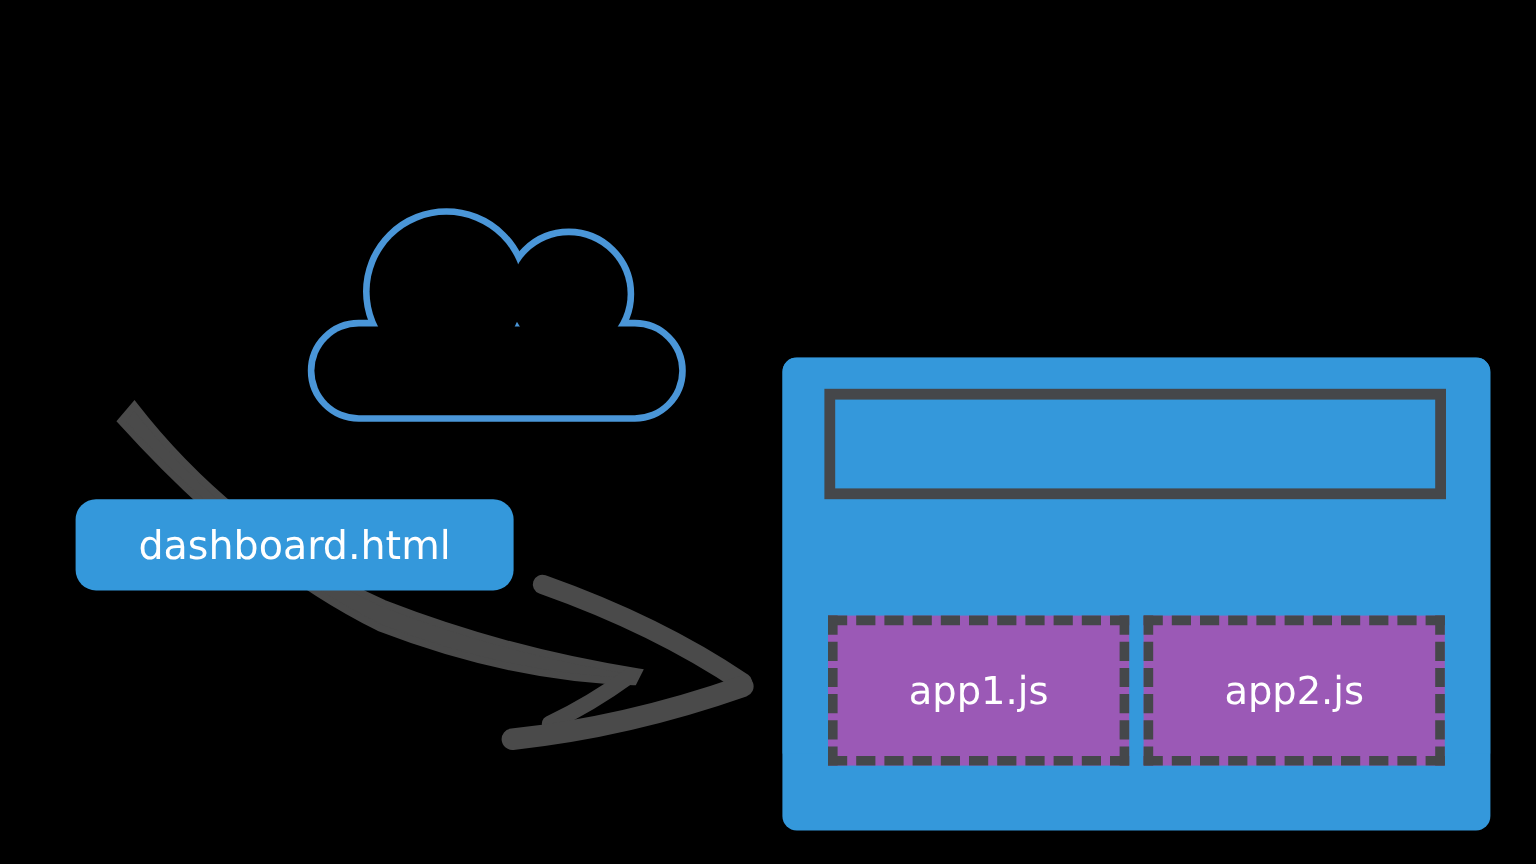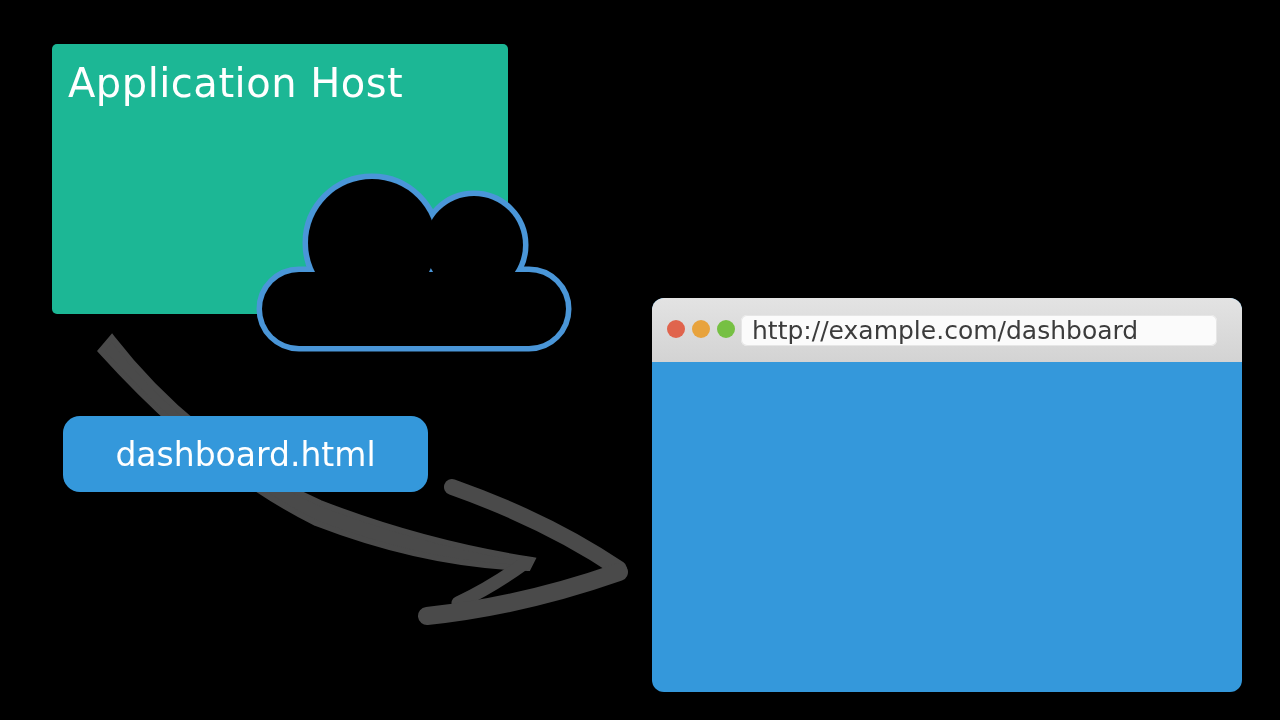--- a/index.html
+++ b/index.html
@@ -45,23 +45,20 @@
               display:flex;align-items:center;justify-content:center;}
   .script-box.one{left:38px;}
   .script-box.two{left:301px;}
   .script-label{color:#fff;font-size:32px;white-space:nowrap;}
 </style>
 </head>
 <body>
 
 <div id="stage">
 
-  <div class="host-box">
-    <span class="host-label">Application Host</span>
-  </div>
 
   <svg id="diagram-svg" viewBox="0 0 1280 720">
 
     <g>
       <g stroke="#4a96d8" stroke-width="11" fill="#000000">
         <circle cx="372" cy="243" r="64"></circle>
         <circle cx="474" cy="245" r="49"></circle>
         <rect x="262" y="272" width="304" height="74" rx="37"></rect>
       </g>
       <g fill="#000000">
@@ -82,23 +79,24 @@
       <path d="M 452 487 Q 548 521 619 569" fill="none" stroke-width="16"></path>
       <path d="M 619 572 Q 522 606 427 616" fill="none" stroke-width="18"></path>
     </g>
   </svg>
 
   <div class="file-box">
     <span class="file-label">dashboard.html</span>
   </div>
 
   <div class="browser">
-    <div class="titlebar">
-      <span class="dot red"></span>
-      <span class="dot yellow"></span>
-      <span class="dot green"></span>
-      <div class="url-bar">
-        <span class="url-text">http://example.com/dashboard</span>
+    <div class="viewport">
+      <div class="placeholder-rect"></div>
+      <div class="script-box one">
+        <span class="script-label">app1.js</span>
+      </div>
+      <div class="script-box two">
+        <span class="script-label">app2.js</span>
       </div>
     </div>
   </div>
 
 </div>
 
 </body></html>

